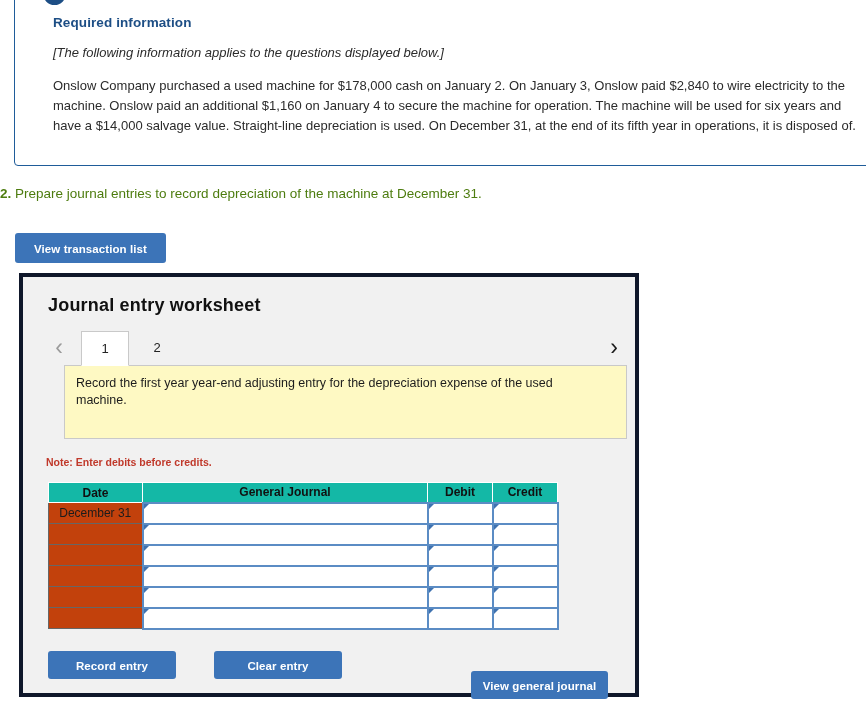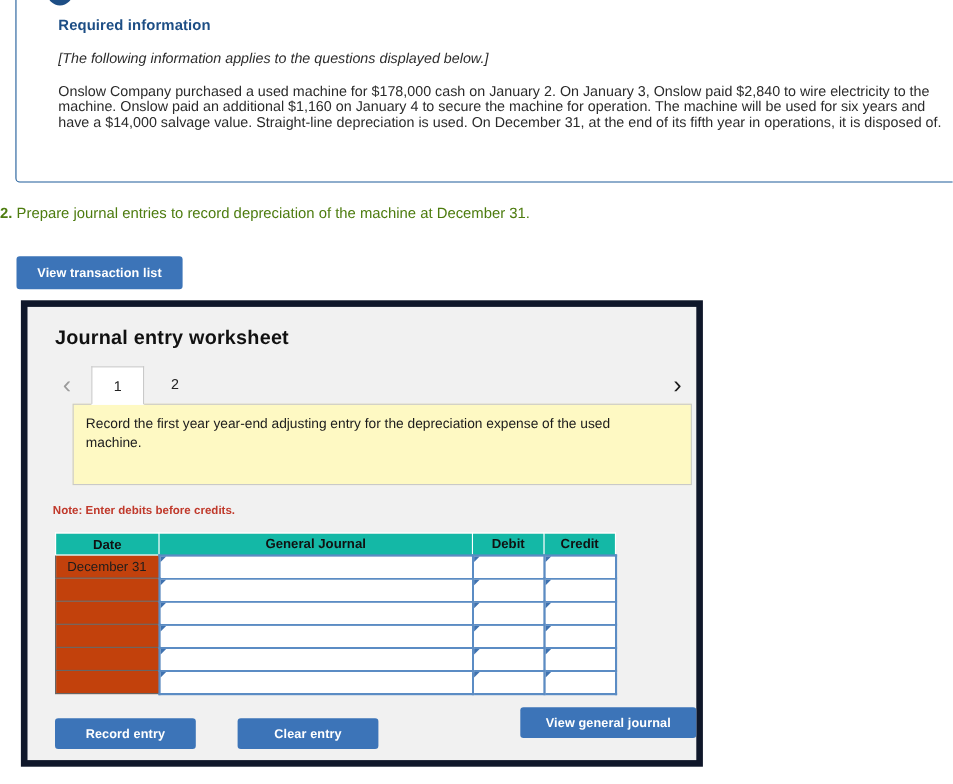--- a/index.html
+++ b/index.html
@@ -39,21 +39,21 @@
   }
   .info-sub {
     font-style: italic;
     font-size: 13px;
     color: #2b2b2b;
     margin: 0 0 16px 0;
   }
   .info-body {
     font-size: 13px;
     color: #2b2b2b;
-    line-height: 14px;
+    line-height: 20px;
     width: 812px;
     margin: 0;
   }
 
   
   .question {
     position: absolute;
     left: 0; top: 186px;
     font-size: 13.5px;
     color: #4d7c0f;
@@ -80,21 +80,21 @@
     width: 151px; height: 30px;
     line-height: 30px;
   }
 
   
   .panel {
     position: absolute;
     left: 19px; top: 273px;
     width: 620px; height: 424px;
     background: #f1f1f1;
-    border: 6px solid #0f172a;
+    border: 4px solid #0f172a;
   }
   .panel-title {
     position: absolute;
     left: 25px; top: 18px;
     font-size: 18px;
     font-weight: bold;
     color: #111111;
     letter-spacing: .2px;
   }
 
@@ -215,22 +215,22 @@
     line-height: 28px;
   }
   .btn-clear {
     position: absolute;
     left: 191px; top: 374px;
     width: 128px; height: 28px;
     line-height: 28px;
   }
   .btn-viewgj {
     position: absolute;
-    left: 448px; top: 364px;
-    width: 160px; height: 28px;
+    left: 448px; top: 394px;
+    width: 137px; height: 28px;
     line-height: 28px;
   }
 </style>
 </head>
 <body>
 
 <div id="root">
 
   <div class="info-box">
     <div class="info-badge">

